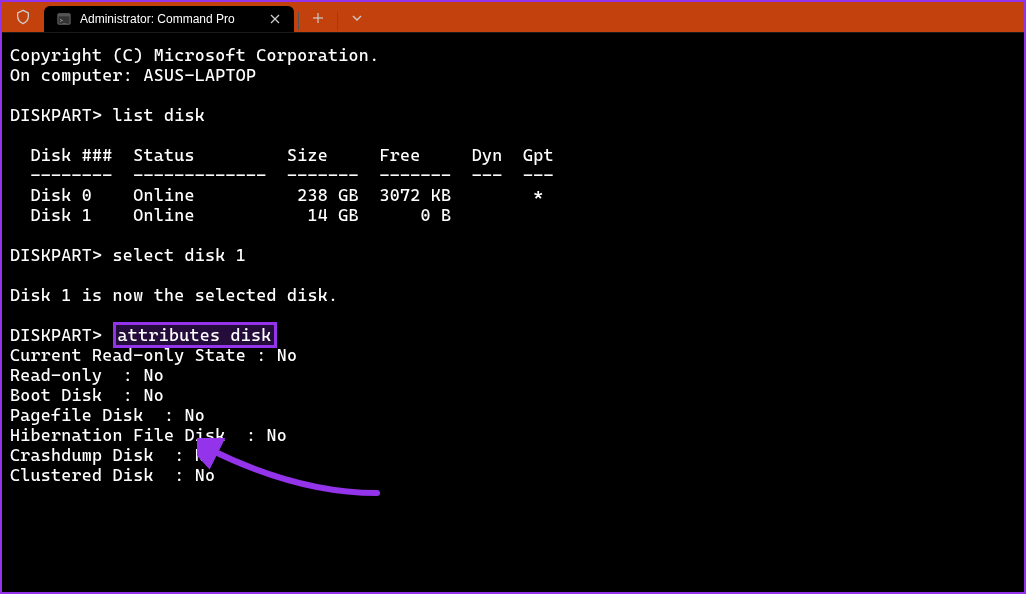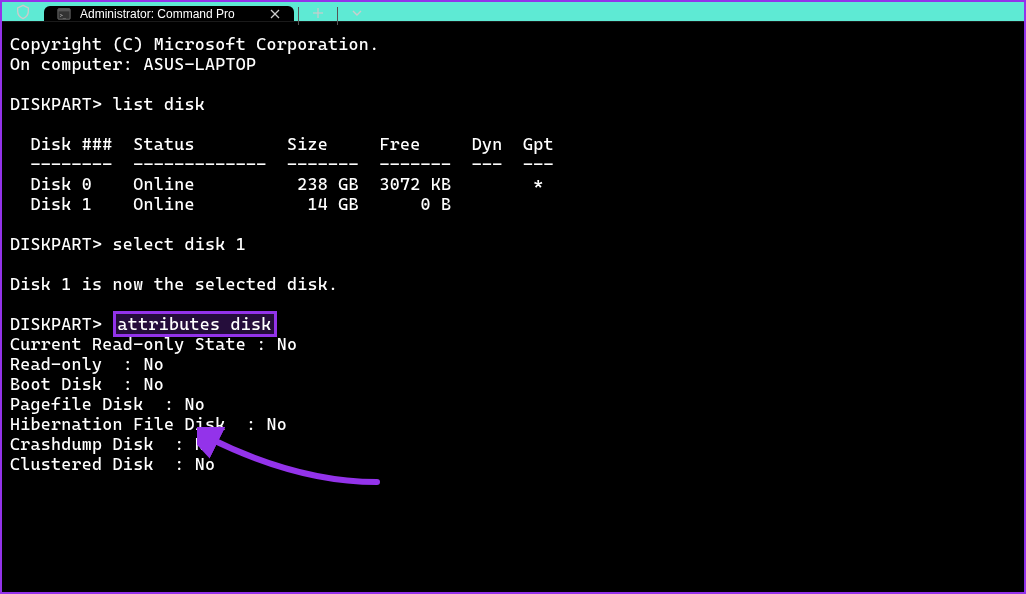--- a/index.html
+++ b/index.html
@@ -10,22 +10,22 @@
     body {
       width: 1026px;
       height: 594px;
       background: #000;
       border: 2px solid #9333ea;
       font-family: 'Cascadia Mono', 'Consolas', monospace;
       overflow: hidden;
       position: relative;
     }
     .titlebar {
-      height: 20px;
-      background: #5eead4;
+      height: 31px;
+      background: #c2410c;
       display: flex;
       align-items: stretch;
       border-bottom: 1px solid #1a1a1a;
     }
     .titlebar-icon {
       width: 42px;
       display: flex;
       align-items: center;
       justify-content: center;
       color: #ccc;

